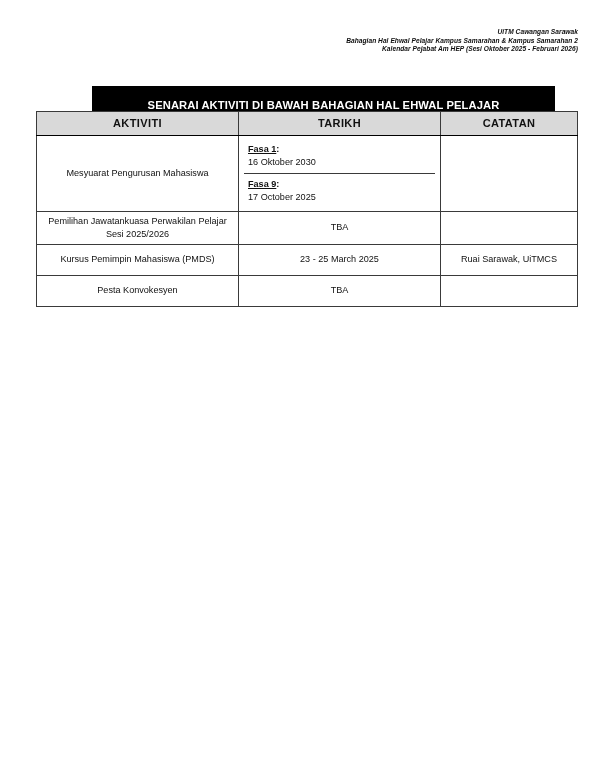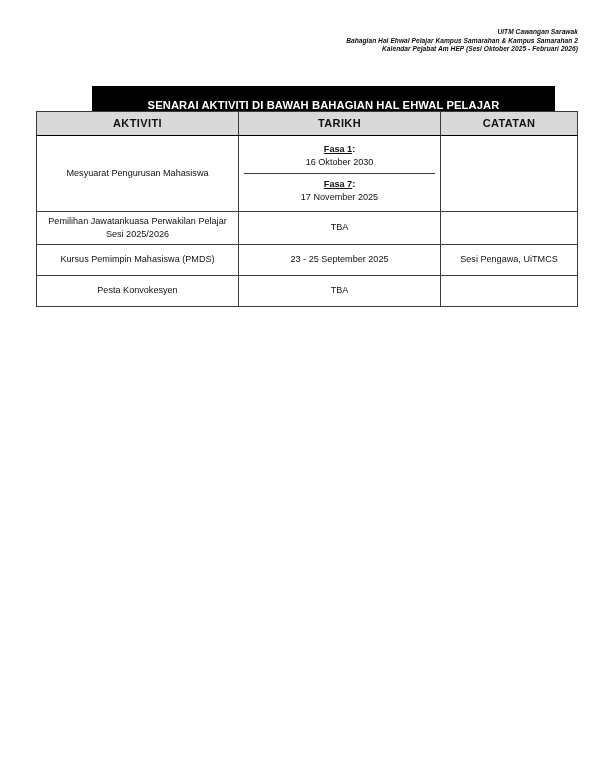--- a/index.html
+++ b/index.html
@@ -101,21 +101,21 @@
   td.phase-cell { padding: 0; }
   table.phases {
     border-collapse: collapse;
     width: 100%;
     table-layout: fixed;
   }
   table.phases td {
     border: none;
     border-bottom: 1px solid #3a3a3a;
     height: 28px;
-    text-align: center;
+    text-align: left;
     vertical-align: middle;
     font-size: 9.1px;
     line-height: 1.45;
     padding: 3px 4px;
   }
   table.phases tr:last-child td { border-bottom: none; }
   .phase-label {
     font-weight: bold;
     display: inline-block;
   }
@@ -157,41 +157,41 @@
           <table class="phases">
             <tbody>
                 <tr>
               <td>
                 <span class="phase-label"><span class="ul">Fasa 1</span><span>:</span></span>
                 <span class="phase-date">16 Oktober 2030</span>
               </td>
             </tr>
             <tr>
               <td>
-                <span class="phase-label"><span class="ul">Fasa 7</span><span>:</span></span>
-                <span class="phase-date">17 November 2025</span>
+                <span class="phase-label"><span class="ul">Fasa 9</span><span>:</span></span>
+                <span class="phase-date">17 October 2025</span>
               </td>
             </tr>
           </tbody>
             </table>
         </td>
         <td></td>
       </tr>
 
       <tr class="r-med">
         <td>Pemilihan Jawatankuasa Perwakilan Pelajar Sesi 2025/2026</td>
         <td>TBA</td>
         <td></td>
       </tr>
 
 
       <tr class="r-med">
         <td>Kursus Pemimpin Mahasiswa (PMDS)</td>
-        <td>23 - 25 September 2025</td>
-        <td>Sesi Pengawa, UiTMCS</td>
+        <td>23 - 25 March 2025</td>
+        <td>Ruai Sarawak, UiTMCS</td>
       </tr>
 
 
       <tr class="r-med">
         <td>Pesta Konvokesyen</td>
         <td>TBA</td>
         <td></td>
       </tr>
 
 

